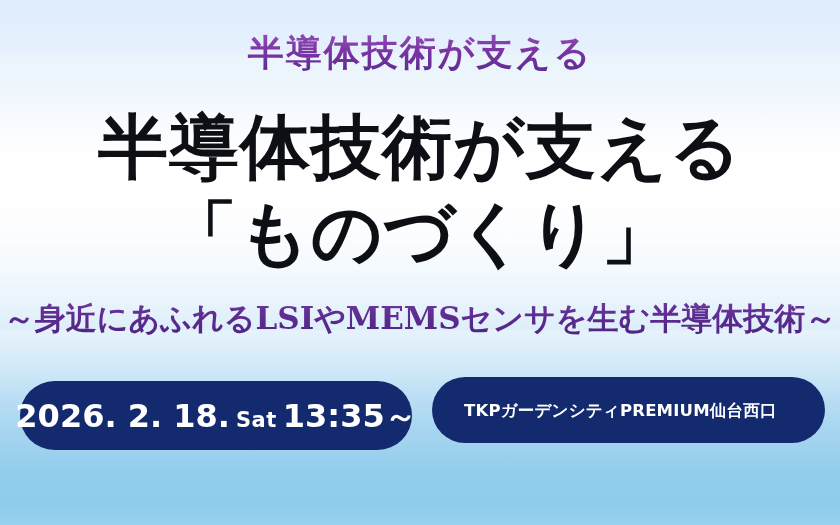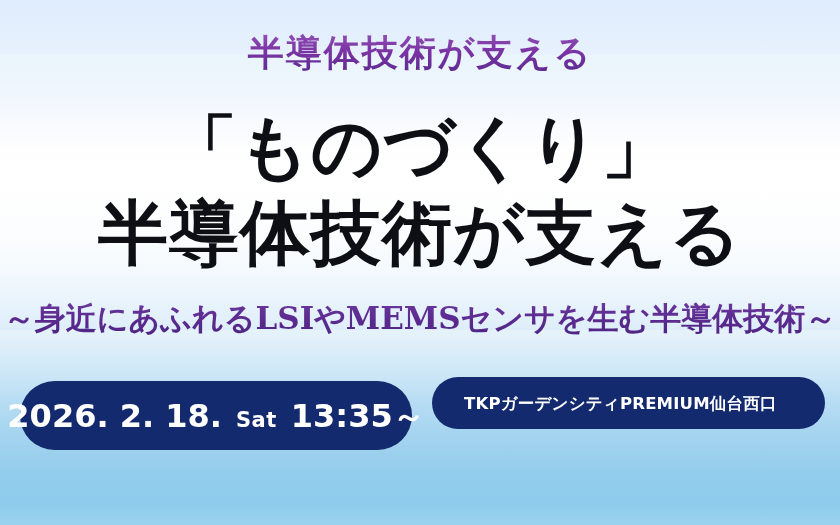--- a/index.html
+++ b/index.html
@@ -128,32 +128,32 @@
   .datetime-text {
     color: #ffffff;
     font-family: "DejaVu Sans", "Liberation Sans", sans-serif;
     font-weight: 700;
     font-size: 32px;
     line-height: 1;
     letter-spacing: 0px;
     white-space: nowrap;
     display: flex;
     align-items: baseline;
-    gap: 14px;
+    gap: 6px;
   }
   .dt-date { font-size: 32px; }
   .dt-day  { font-size: 21px; letter-spacing: 0.5px; }
   .dt-time { font-size: 32px; }
 
   .venue-panel {
     position: absolute;
     left: 432px;
     top: 377px;
     width: 393px;
-    height: 52px;
+    height: 66px;
     border-radius: 36px;
     background: #142a6e;
     display: flex;
     flex-direction: column;
     justify-content: center;
     padding-left: 32px;
     box-sizing: border-box;
   }
   .venue-line {
     color: #ffffff;
@@ -170,22 +170,22 @@
 
 <div id="banner">
 
   <div class="sheen sheen-a"></div>
   <div class="sheen sheen-b"></div>
   <div class="sheen sheen-c"></div>
 
   <div class="kicker">半導体技術が支える</div>
 
   <div class="title-block">
+    <div class="title-line">半導体技術が支える</div>
     <div class="title-line">「ものづくり」</div>
-    <div class="title-line">半導体技術が支える</div>
   </div>
 
   <div class="subtitle">～身近にあふれるLSIやMEMSセンサを生む半導体技術～</div>
 
   <div class="datetime-pill">
     <div class="datetime-text">
       <span class="dt-date">2026. 2. 18.</span>
       <span class="dt-day">Sat</span>
       <span class="dt-time">13:35～</span>
     </div>

